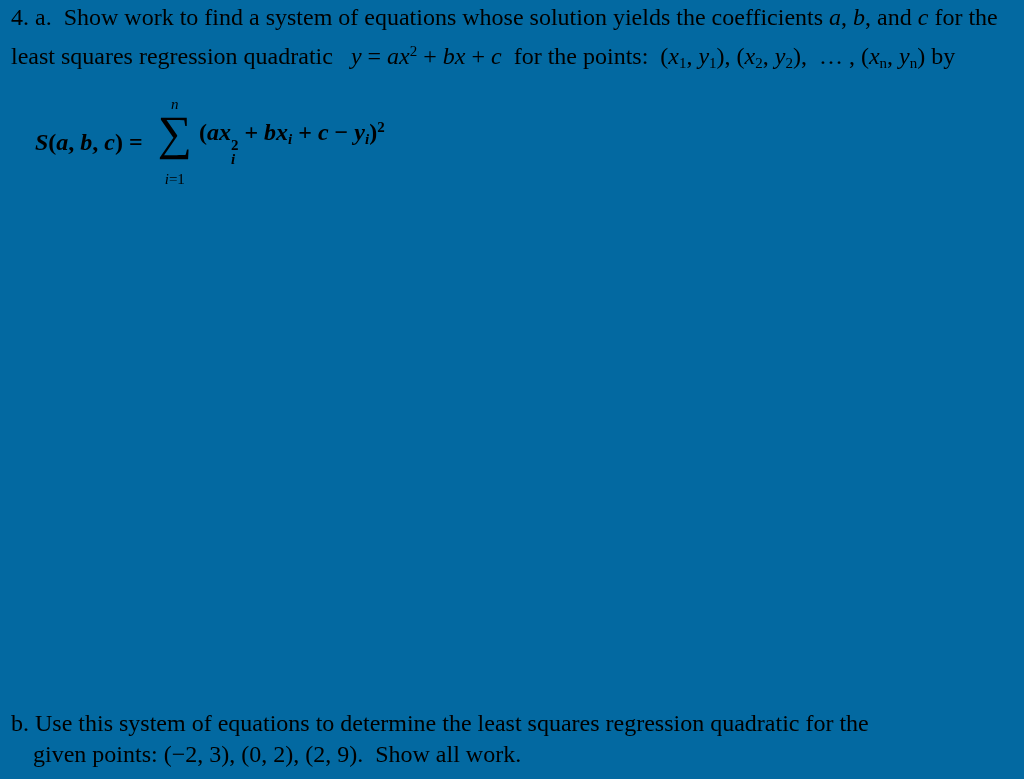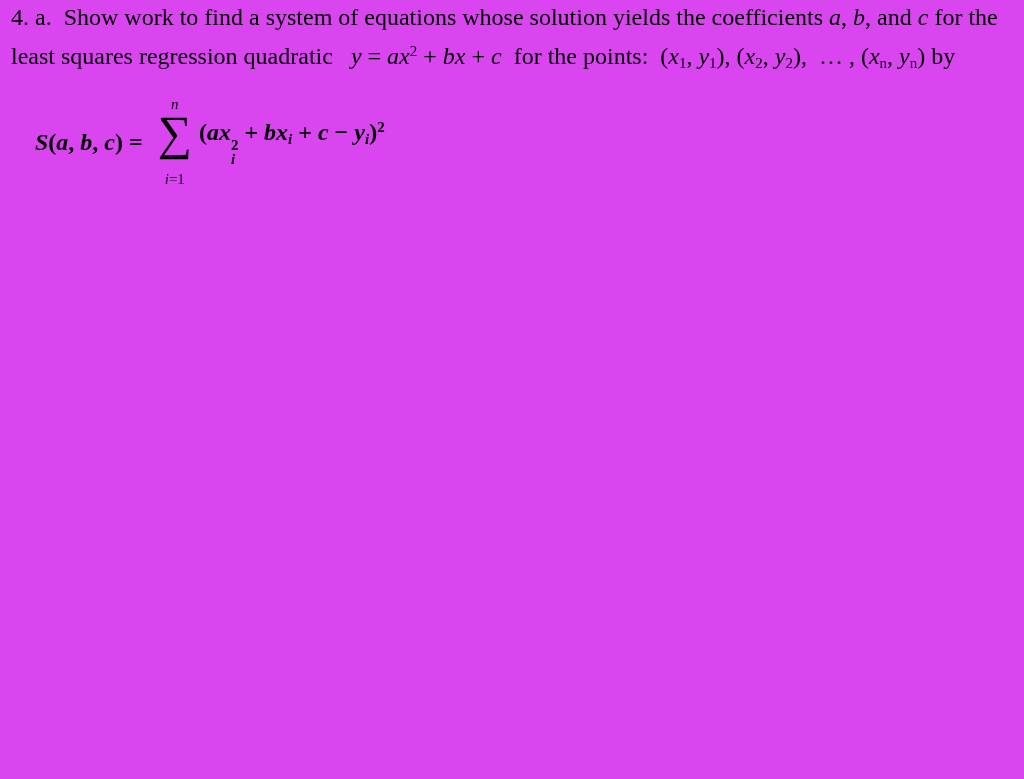--- a/index.html
+++ b/index.html
@@ -13,21 +13,21 @@
     background: #ffffff;
     color: #000000;
     font-family: "Liberation Serif", serif;
     font-size: 24px;
     overflow: hidden;
     position: relative;
   }
   .doc {
     position: absolute;
     inset: 0;
-    background: #d946ef;
+    background: #0369a1;
   }
   .line {
     white-space: pre;          
   }
   .para-a {
     position: absolute;
     left: 11px;
     top: 1px;
     line-height: 33.5px;
   }
@@ -104,15 +104,17 @@
     <span class="frm-part"><span class="sg i">S</span><span class="sg">(</span><span class="sg i">a</span><span class="sg">, </span><span class="sg i">b</span><span class="sg">, </span><span class="sg i">c</span><span class="sg">) = </span></span>
     <span class="sum">
       <span class="sum-upper"><span class="sg i">n</span></span>
       <span class="sum-sigma">∑</span>
       <span class="sum-lower"><span class="sg i">i</span><span class="sg">=1</span></span>
     </span>
     <span class="frm-part"><span class="sg">(</span><span class="sg i">ax</span><span class="sg ss"><span class="ss-sup">2</span><span class="ss-sub">i</span></span><span class="sg"> + </span><span class="sg i">bx</span><span class="sg sub i">i</span><span class="sg"> + </span><span class="sg i">c</span><span class="sg"> − </span><span class="sg i">y</span><span class="sg sub i">i</span><span class="sg">)</span><span class="sg sup">2</span></span>
   </div>
 
   <div class="para-b">
+    <div class="line"><span class="sg">b. Use this system of equations to determine the least squares regression quadratic for the</span></div>
+    <div class="line indent"><span class="sg">given points: (−2, 3), (0, 2), (2, 9).  Show all work.</span></div>
   </div>
 
 </div>
 
 </body></html>

